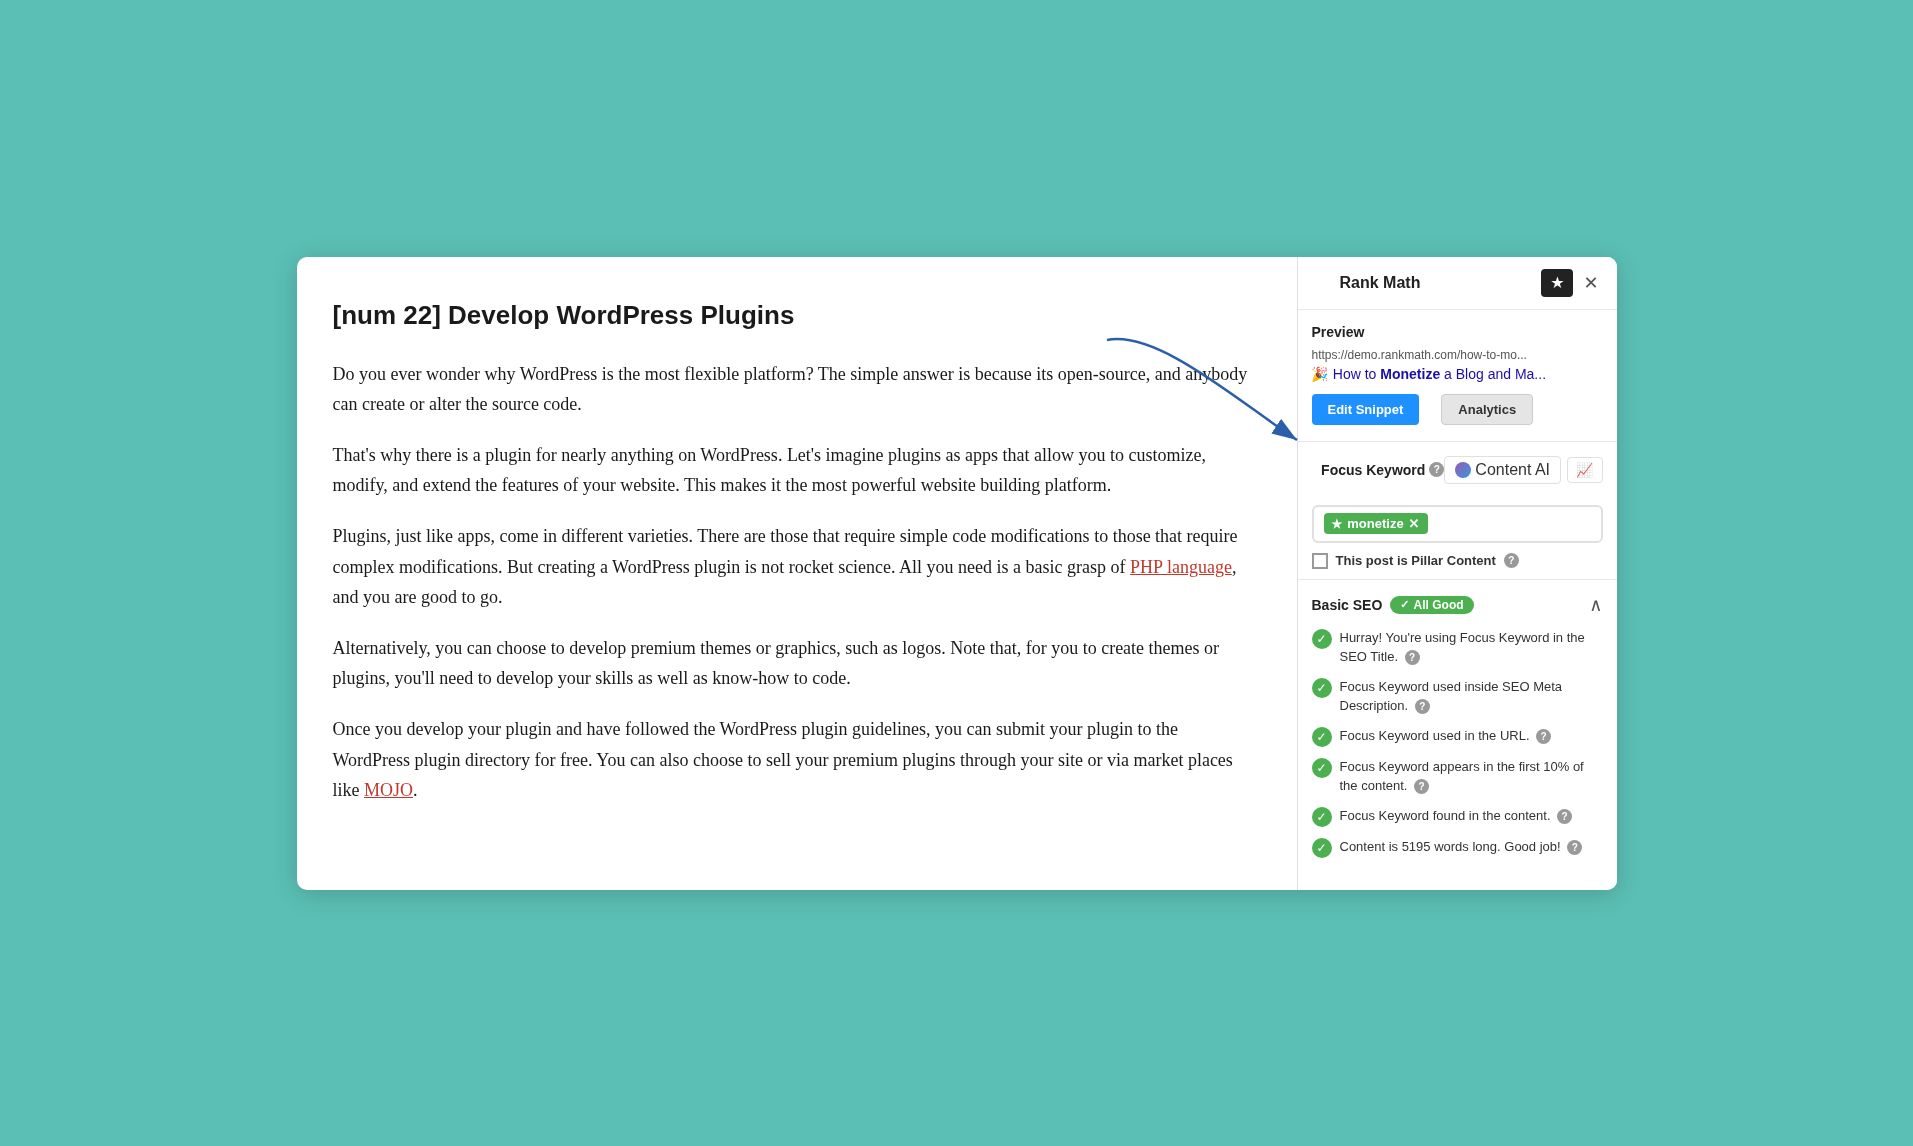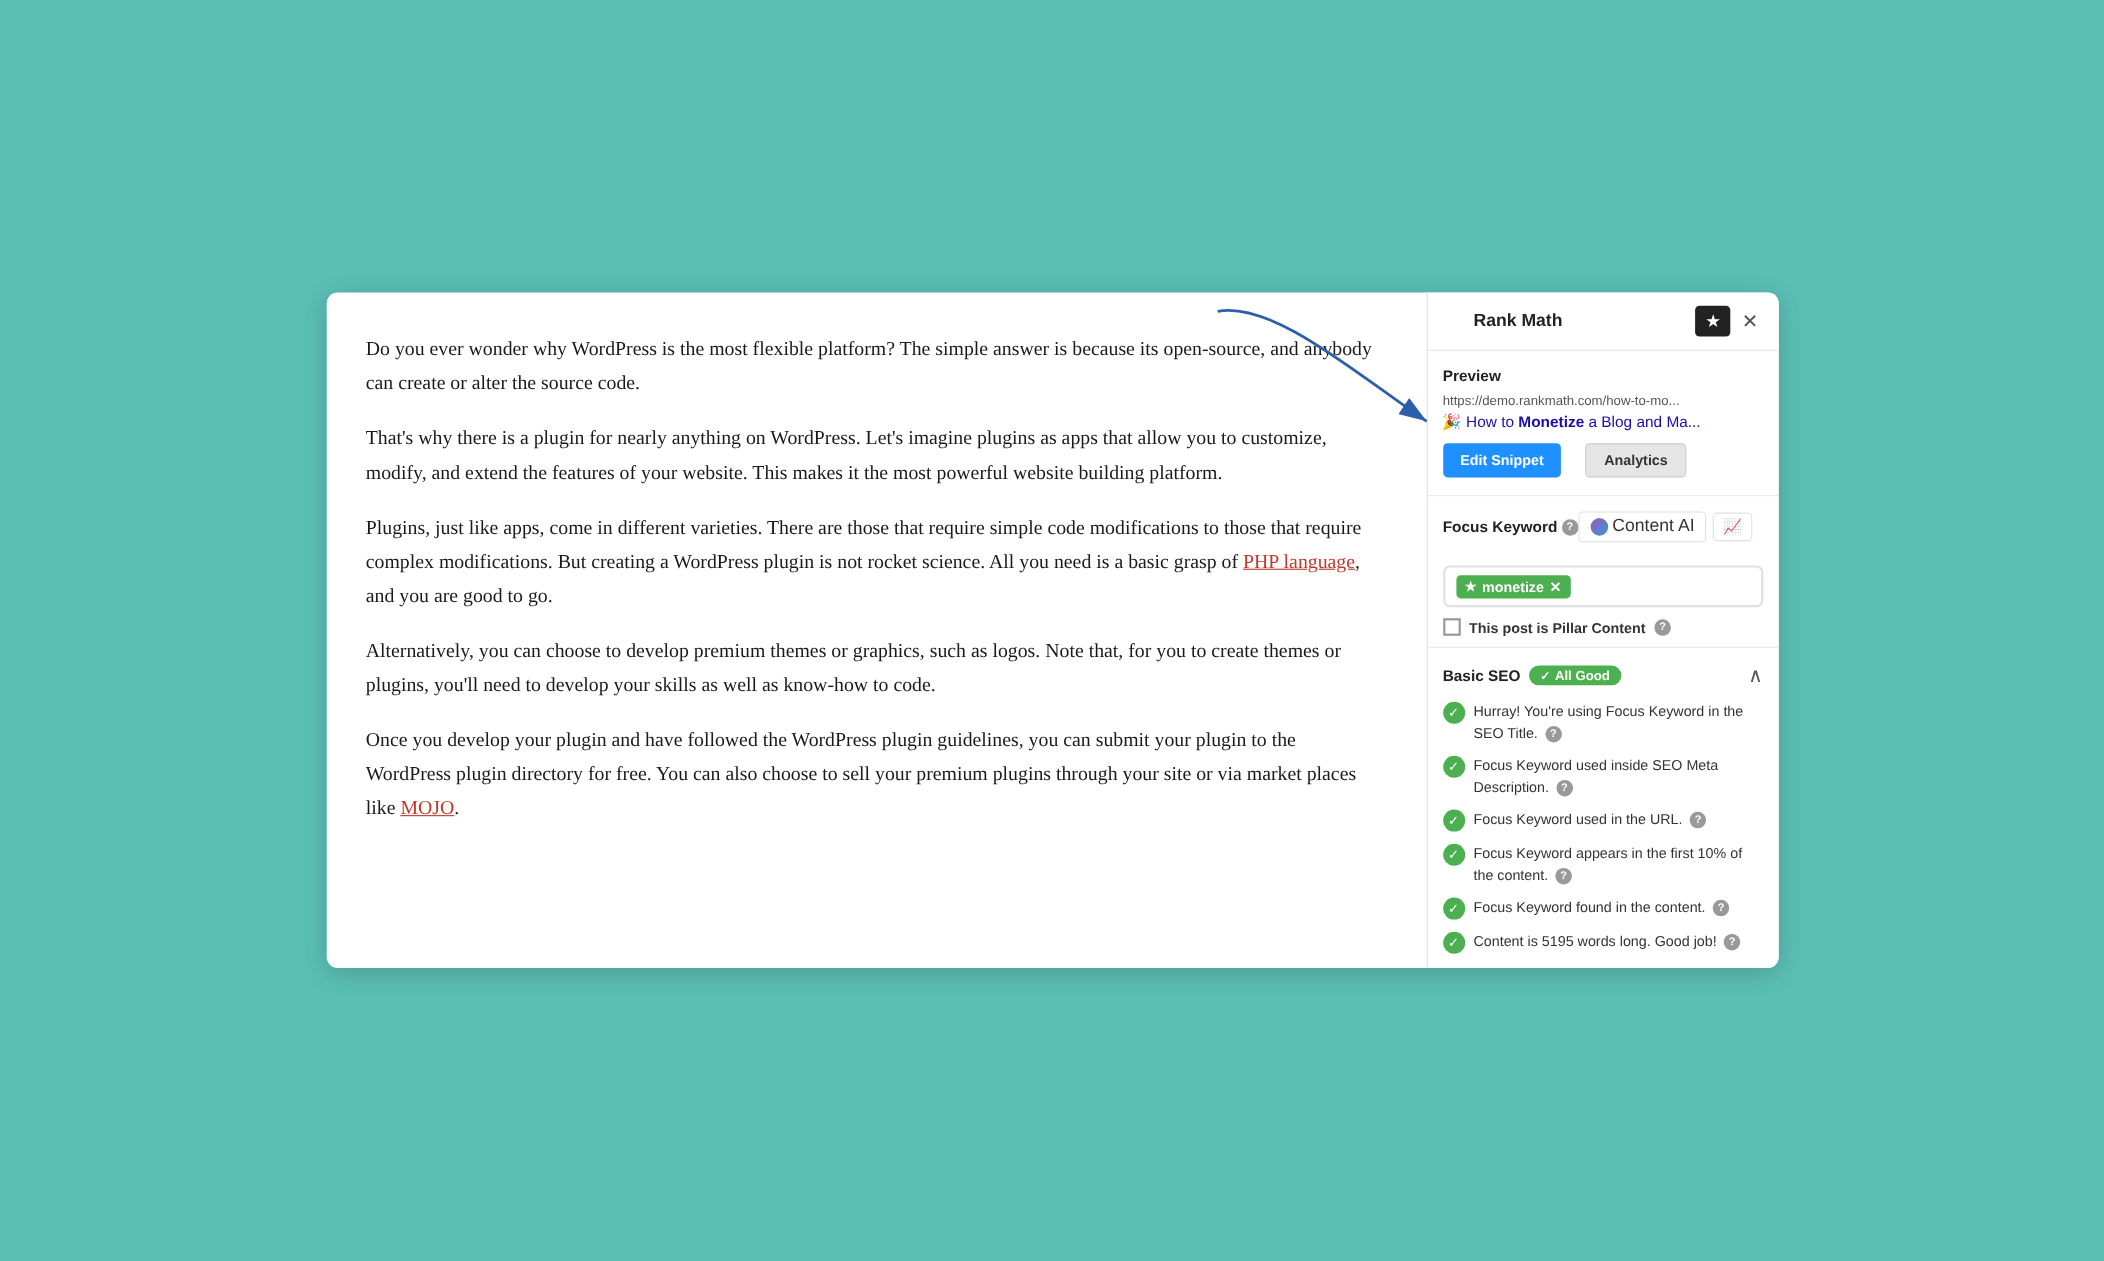--- a/index.html
+++ b/index.html
@@ -163,21 +163,21 @@
       cursor: pointer;
     }
     
     .focus-keyword-section {
       padding: 14px 14px 10px 14px;
       border-bottom: 1px solid #e8e8e8;
     }
     .focus-keyword-header {
       display: flex;
       align-items: center;
-      justify-content: flex-start;
+      justify-content: flex-end;
       margin-bottom: 21px;
     }
     .focus-keyword-label {
       font-size: 14px;
       font-weight: 700;
       color: #222;
       display: flex;
       align-items: center;
       gap: 4px;
     }
@@ -270,21 +270,21 @@
       display: inline-block;
       flex-shrink: 0;
     }
     .pillar-label {
       font-size: 13px;
       color: #333;
       font-weight: 600;
     }
     
     .basic-seo-section {
-      padding: 14px 14px 3px 14px;
+      padding: 14px 14px 22px 14px;
     }
     .basic-seo-header {
       display: flex;
       align-items: center;
       justify-content: space-between;
       margin-bottom: 12px;
     }
     .basic-seo-left {
       display: flex;
       align-items: center;
@@ -345,20 +345,21 @@
       vertical-align: middle;
       margin-left: 3px;
     }
   </style>
 </head>
 <body>
 
 <div class="main-container">
 
   <div class="content-area">
+    <h1>[num 22] Develop WordPress Plugins</h1>
 
     <p>Do you ever wonder why WordPress is the most flexible platform? The simple answer is because its open-source, and anybody can create or alter the source code.</p>
 
     <div style="position:relative;">
       <p>That's why there is a plugin for nearly anything on WordPress. Let's imagine plugins as apps that allow you to customize, modify, and extend the features of your website. This makes it the most powerful website building platform.</p>
 
       <svg class="arrow-svg" viewBox="0 0 240 140" xmlns="http://www.w3.org/2000/svg">
         <defs>
           <marker id="arrowhead" markerWidth="10" markerHeight="7" refX="10" refY="3.5" orient="auto">
             <polygon points="0 0, 10 3.5, 0 7" fill="#2c5faa"></polygon>

